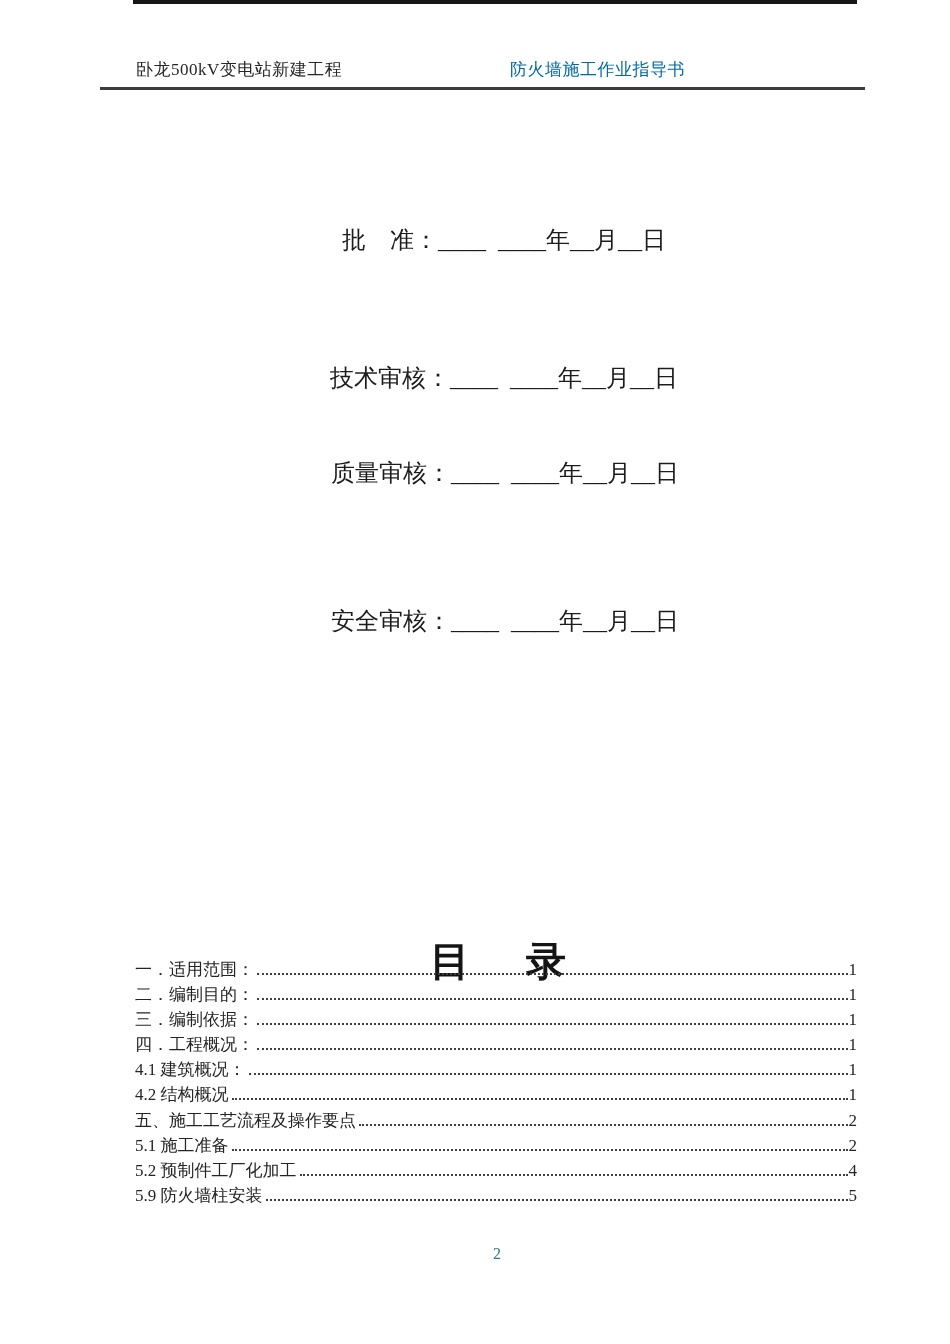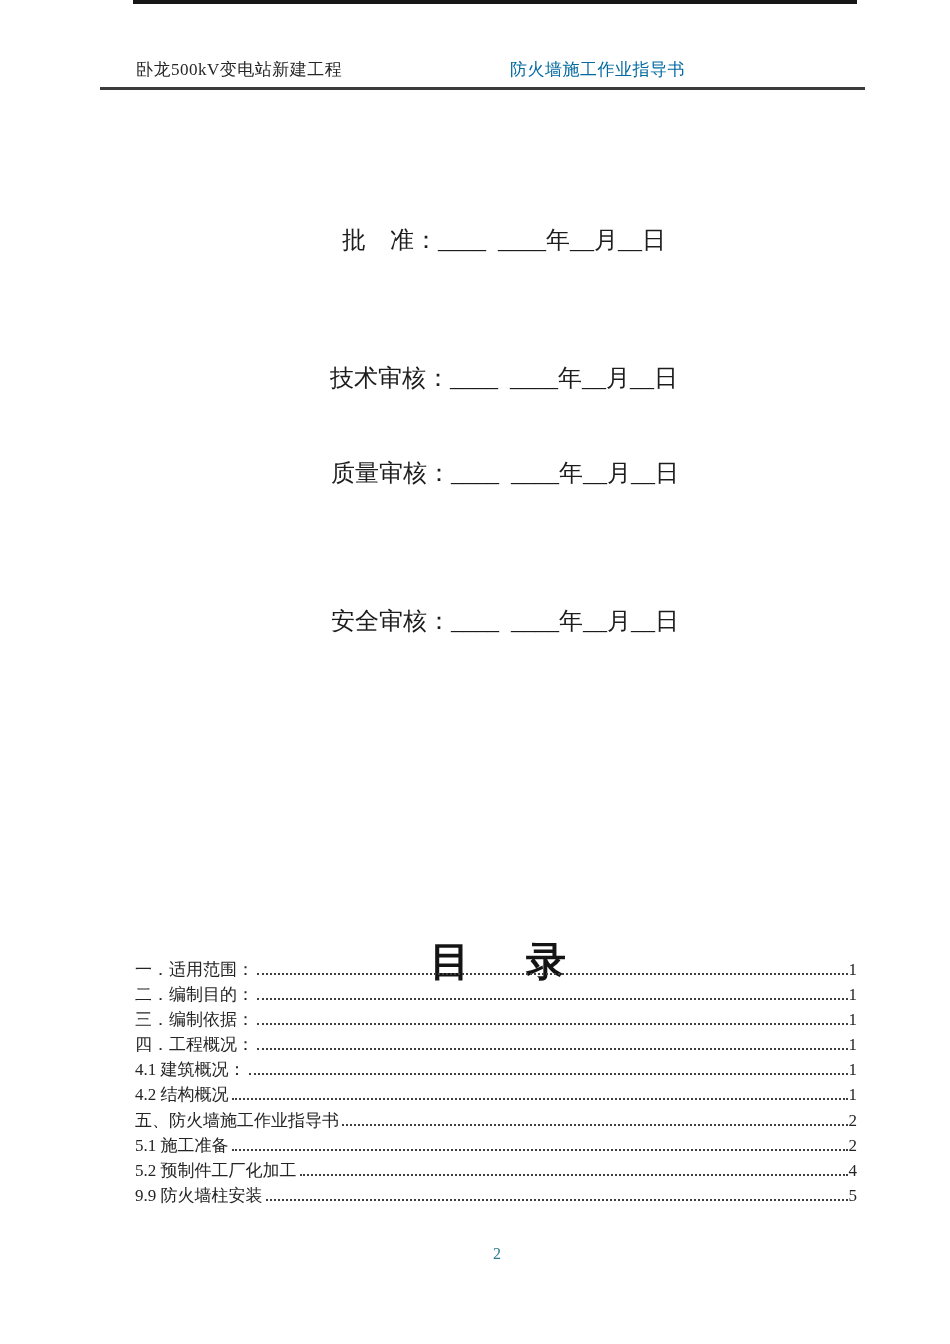--- a/index.html
+++ b/index.html
@@ -147,36 +147,36 @@
       <span class="toc-label">4.1 建筑概况：</span>
       <span class="toc-leader"></span>
       <span class="toc-page">1</span>
     </div>
     <div class="toc-row">
       <span class="toc-label">4.2 结构概况</span>
       <span class="toc-leader"></span>
       <span class="toc-page">1</span>
     </div>
     <div class="toc-row">
-      <span class="toc-label">五、防火墙施工作业指导书</span>
+      <span class="toc-label">五、施工工艺流程及操作要点</span>
       <span class="toc-leader"></span>
       <span class="toc-page">2</span>
     </div>
     <div class="toc-row">
       <span class="toc-label">5.1 施工准备</span>
       <span class="toc-leader"></span>
       <span class="toc-page">2</span>
     </div>
     <div class="toc-row">
       <span class="toc-label">5.2 预制件工厂化加工</span>
       <span class="toc-leader"></span>
       <span class="toc-page">4</span>
     </div>
     <div class="toc-row">
-      <span class="toc-label">9.9 防火墙柱安装</span>
+      <span class="toc-label">5.9 防火墙柱安装</span>
       <span class="toc-leader"></span>
       <span class="toc-page">5</span>
     </div>
   </div>
 
   <div class="footer-wrap">
     <span class="footer-page-num">2</span>
   </div>
 
 </div>

